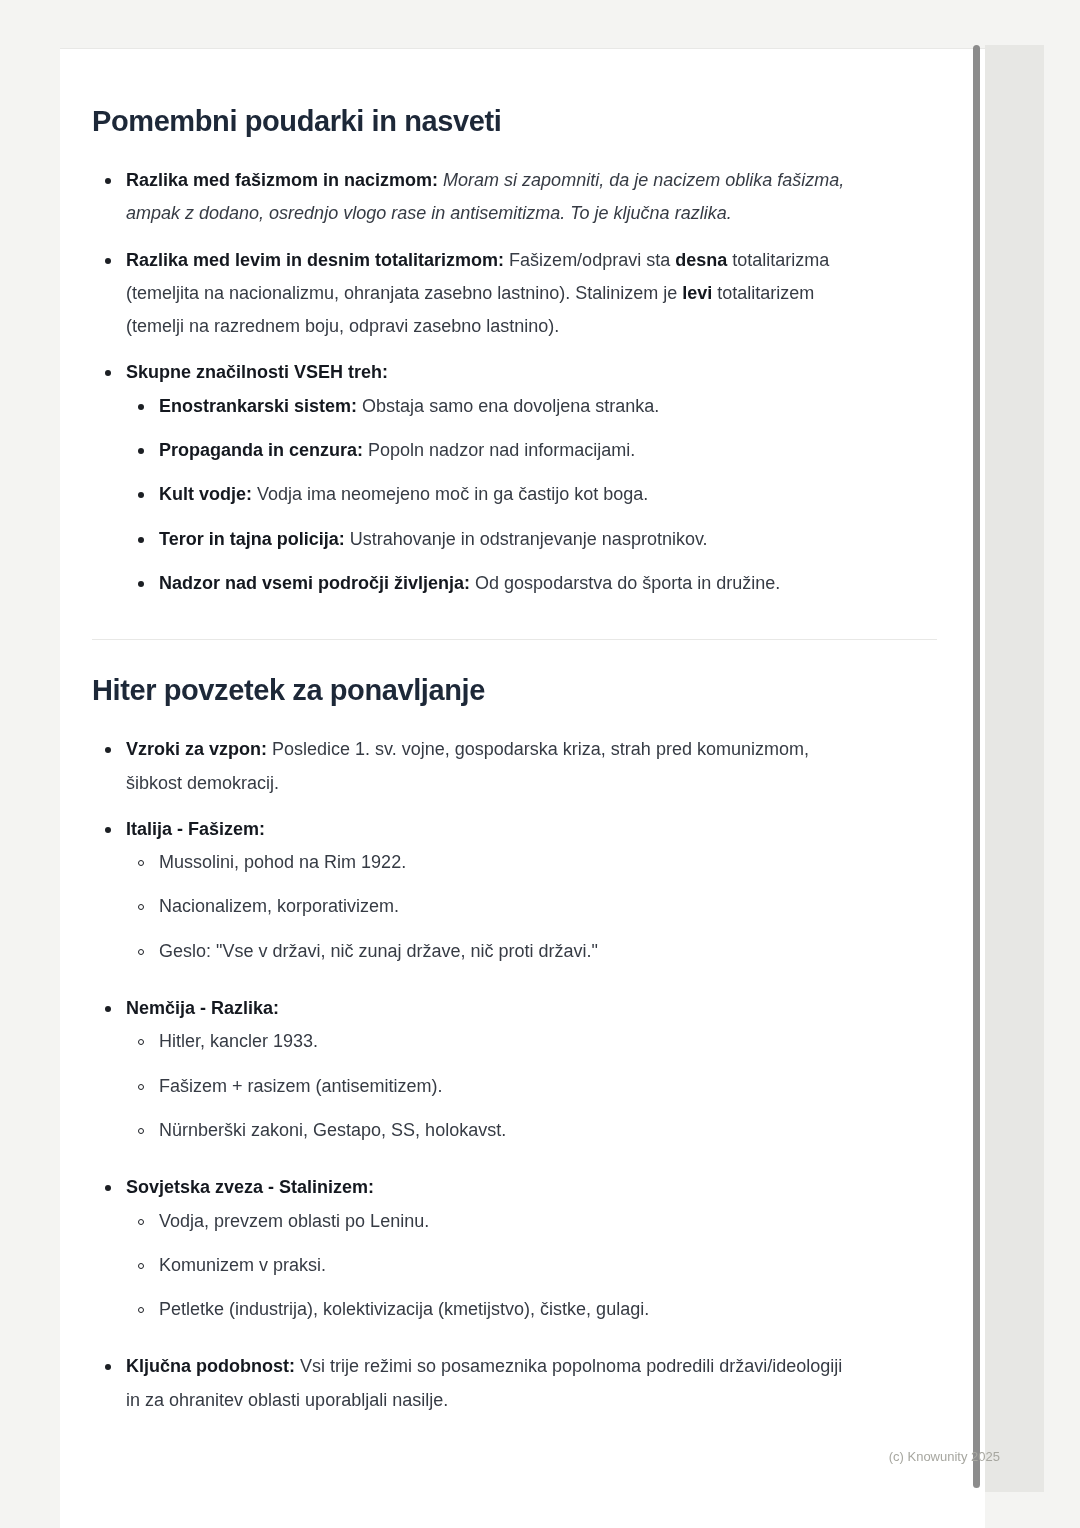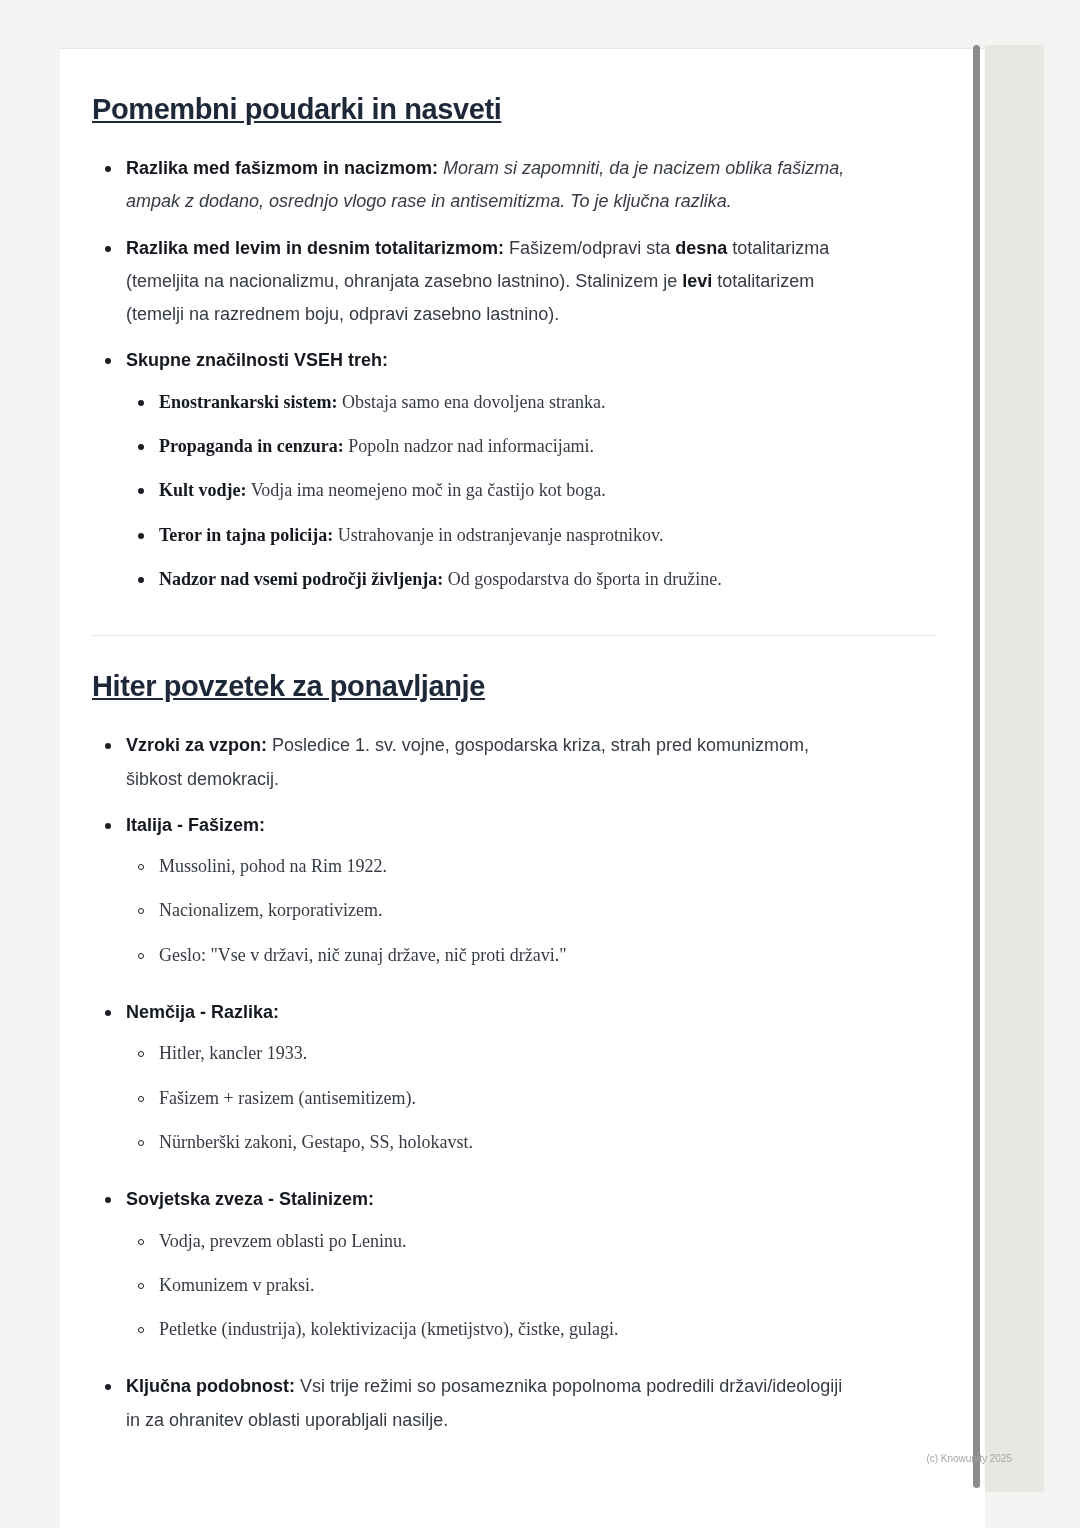--- a/index.html
+++ b/index.html
@@ -17,38 +17,37 @@
     background: var(--card-bg, #ffffff);
     border-top: 1px solid var(--divider, #e8e8e6);
     padding: 44px 48px 40px 32px;
     overflow: hidden;
   }
   .section-title {
     font-size: 29px;
     font-weight: 700;
     letter-spacing: -0.4px;
     color: var(--heading, #1d2838);
-    margin: 0 0 26px 0;
-    text-decoration: underline;
+    margin: 12px 0 26px 0;
   }
   .list { margin-left: 13px; max-width: 745px; }
   .item {
     display: flex;
     margin-bottom: 13px;
     font-size: 18px;
     line-height: 1.85;
     color: var(--body-text, #363b44);
   }
   .item > .marker { flex: 0 0 21px; padding-top: 14px; }
   .dot  { display: block; width: 6px; height: 6px; border-radius: 50%; background: #1c1f24; }
   .ring { display: block; width: 6px; height: 6px; border-radius: 50%; border: 1.5px solid #1c1f24; background: transparent; }
   .item-body { flex: 1 1 auto; min-width: 0; }
   .item-text strong { font-weight: 700; color: var(--bold-text, #14181f); }
   .item-text em { font-style: italic; text-align: center; }
-  .sublist { margin-left: 12px; margin-top: 8px; margin-bottom: 6px; font-family: Liberation Serif, serif; }
+  .sublist { margin-left: 12px; margin-bottom: 6px; }
   .sublist .item { margin-bottom: 11px; }
   .divider {
     border: none;
     border-top: 1px solid var(--divider, #e8e8e6);
     margin: 28px 0 34px 0;
     height: 0;
   }
   .side-strip {
     position: absolute;
     left: 985px; top: 45px;
@@ -57,22 +56,22 @@
   }
   .scrollbar-thumb {
     position: absolute;
     left: 973px; top: 45px;
     width: 7px; height: 1443px;
     border-radius: 4px;
     background: var(--scrollbar-thumb, #8c8c8c);
   }
   .watermark {
     position: absolute;
-    right: 68px; bottom: 64px;
-    font-size: 10px;
+    right: 80px; bottom: 64px;
+    font-size: 13px;
     color: var(--watermark, #a7a7a0);
     z-index: 5;
   }
 </style>
 </head>
 <body>
 
 <main class="card" id="sections-root">
     <h2 class="section-title">Pomembni poudarki in nasveti</h2>
     <div class="list">

